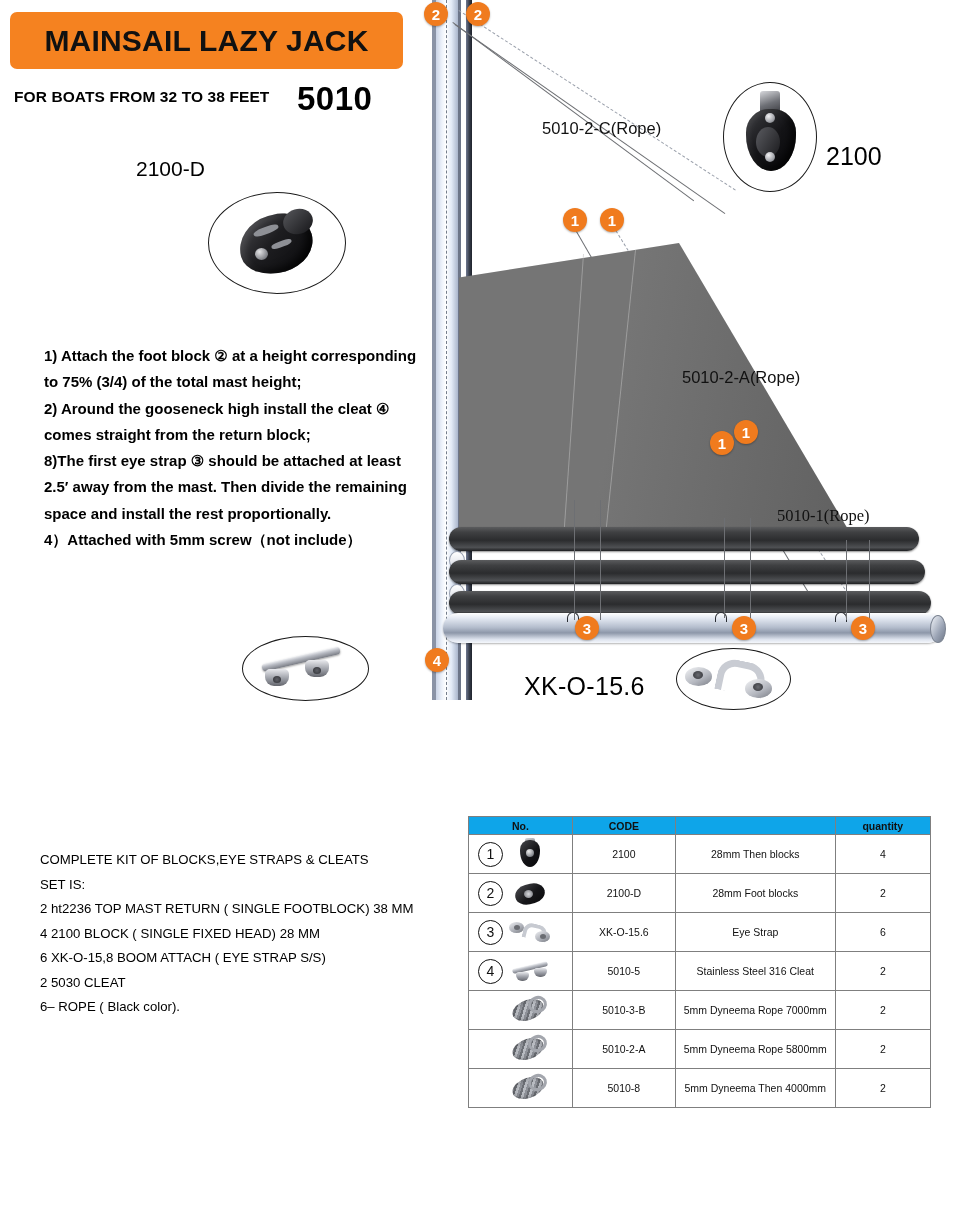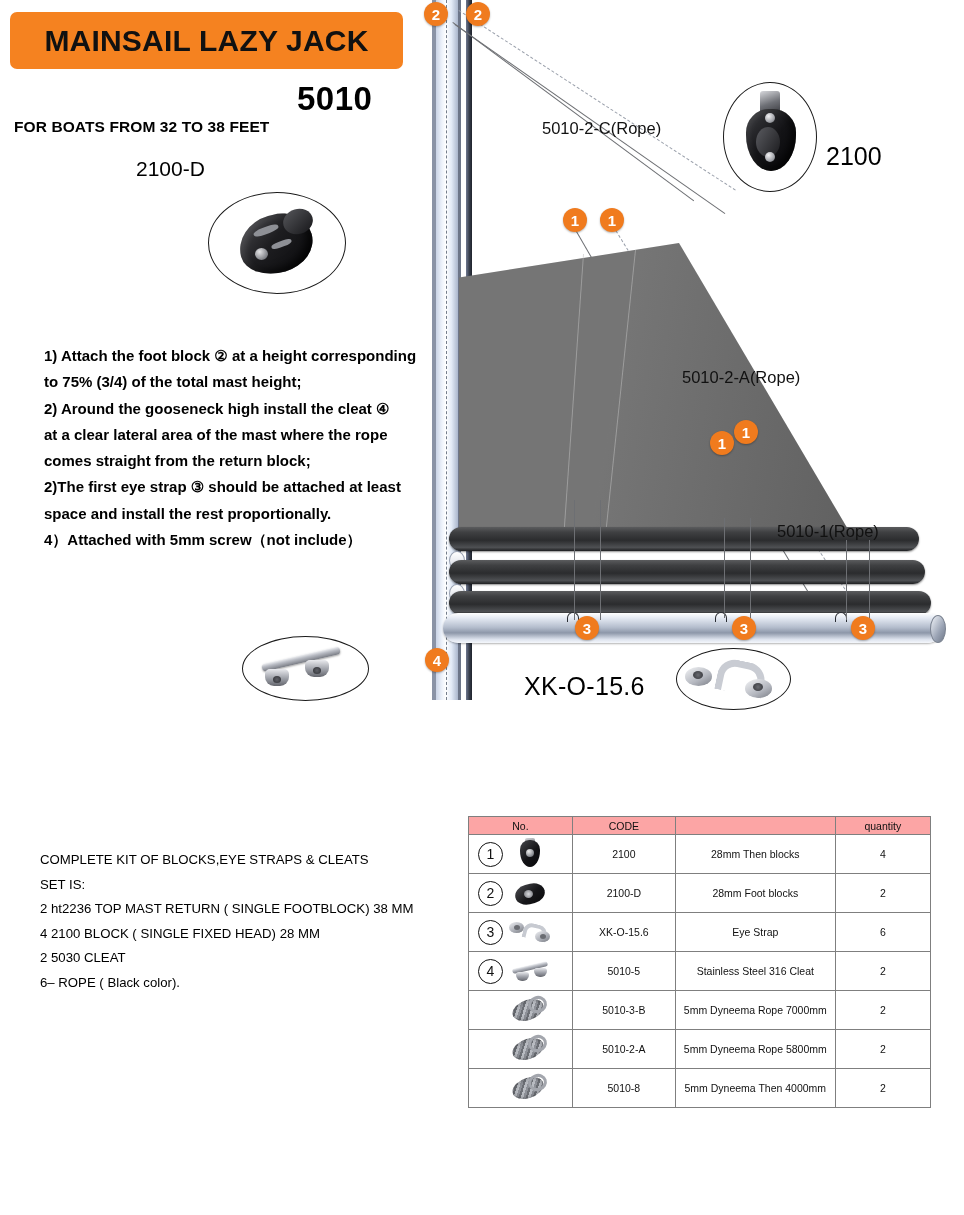--- a/index.html
+++ b/index.html
@@ -13,21 +13,21 @@
   
   #title-banner{
     left:10px;top:12px;width:393px;height:57px;
     background:#f58220;border-radius:7px;
     display:flex;align-items:center;justify-content:center;
   }
   #title-banner .t{
     font-size:30px;font-weight:bold;letter-spacing:.2px;color:#111;
     font-family:"Liberation Sans", sans-serif;
   }
-  #subtitle{left:14px;top:88px;font-size:15.5px;font-weight:bold;letter-spacing:.1px;margin-top:30px;}
+  #subtitle{left:14px;top:88px;font-size:15.5px;font-weight:bold;letter-spacing:.1px;}
   #model-code{left:297px;top:80px;font-size:33px;font-weight:bold;letter-spacing:.5px;}
 
   
   #label-2100d{left:136px;top:157px;font-size:21px;}
   #ell-2100d{left:208px;top:192px;width:136px;height:100px;
     border:1.6px solid #1a1a1a;border-radius:50%;}
   #ell-cleat{left:242px;top:636px;width:125px;height:63px;
     border:1.6px solid #1a1a1a;border-radius:50%;}
 
   
@@ -191,21 +191,21 @@
   
   #parts-table{
     left:468px;top:816px;width:463px;border-collapse:collapse;
     position:absolute;font-size:10.5px;
   }
   #parts-table td,#parts-table th{
     border:1px solid #7f7f7f;padding:0;text-align:center;vertical-align:middle;
     color:#111;font-weight:normal;
   }
   #parts-table thead th{
-    background:#fca5a5;height:17px;font-size:10.5px;font-weight:normal;color:#111;
+    background:#0ea5e9;height:17px;font-size:10.5px;font-weight:bold;color:#111;
   }
   #parts-table tbody td{height:38px;}
   .col-no{width:103px;}
   .col-code{width:103px;}
   .col-desc{width:160px;}
   .col-qty{width:95px;}
   .no-cell{display:flex;align-items:center;justify-content:flex-start;gap:4px;padding-left:9px;height:38px;}
   .numcircle{
     width:23px;height:23px;border-radius:50%;border:1.3px solid #111;
     display:flex;align-items:center;justify-content:center;
@@ -298,23 +298,23 @@
   <div class="es-padhole" style="left:16px;top:22px;"></div>
   <div class="es-arch"></div>
   <div class="es-pad" style="left:68px;top:30px;"></div>
   <div class="es-padhole" style="left:76px;top:34px;"></div>
 </div>
 
 <div class="abs" id="instructions">
   <div>1) Attach the foot block ② at a height corresponding</div>
   <div>to 75% (3/4) of the total mast height;</div>
   <div>2) Around the gooseneck high install the cleat ④</div>
-  <div>at a clear lateral area of the mast where the rope</div>
   <div>comes straight from the return block;</div>
-  <div>2)The first eye strap ③ should be attached at least</div>
+  <div>8)The first eye strap ③ should be attached at least</div>
+  <div>2.5′ away from the mast. Then divide the remaining</div>
   <div>space and install the rest proportionally.</div>
   <div>4）Attached with 5mm screw（not include）</div>
 </div>
 
 <div class="abs" id="diagram">
 
   <div class="abs mast-col" id="mast-outerL"></div>
   <div class="abs mast-col" id="mast-fill"></div>
   <div class="abs mast-col" id="mast-outerR"></div>
   <div class="abs mast-col" id="mast-gap"></div>
@@ -351,41 +351,42 @@
 
   <div class="rope-line" style="left:160px;top:500px;width:120px;transform:rotate(90deg);height:1px;"></div>
   <div class="rope-line" style="left:186px;top:500px;width:120px;transform:rotate(90deg);height:1px;"></div>
   <div class="rope-line" style="left:310px;top:518px;width:100px;transform:rotate(90deg);height:1px;"></div>
   <div class="rope-line" style="left:336px;top:518px;width:100px;transform:rotate(90deg);height:1px;"></div>
   <div class="rope-line" style="left:432px;top:540px;width:80px;transform:rotate(90deg);height:1px;"></div>
   <div class="rope-line" style="left:455px;top:540px;width:80px;transform:rotate(90deg);height:1px;"></div>
 
   <div class="dlabel" style="left:127px;top:119px;">5010-2-C(Rope)</div>
   <div class="dlabel" style="left:267px;top:368px;">5010-2-A(Rope)</div>
-  <div class="dlabel" style="left:362px;top:522px;">5010-1(Rope)</div>
+  <div class="dlabel" style="left:362px;top:506px;font-family:Liberation Serif, serif;">5010-1(Rope)</div>
 
   <div class="badge" style="left:9px;top:2px;">2</div>
   <div class="badge" style="left:51px;top:2px;">2</div>
   <div class="badge" style="left:148px;top:208px;">1</div>
   <div class="badge" style="left:185px;top:208px;">1</div>
   <div class="badge" style="left:295px;top:431px;">1</div>
   <div class="badge" style="left:319px;top:420px;">1</div>
   <div class="badge" style="left:160px;top:616px;">3</div>
   <div class="badge" style="left:317px;top:616px;">3</div>
   <div class="badge" style="left:436px;top:616px;">3</div>
   <div class="badge" style="left:10px;top:648px;">4</div>
 </div>
 
 <div class="abs" id="label-xko">XK-O-15.6</div>
 
 <div class="abs" id="kitlist">
   <div>COMPLETE KIT OF BLOCKS,EYE STRAPS &amp; CLEATS</div>
   <div>SET IS:</div>
   <div>2 ht2236 TOP MAST RETURN ( SINGLE FOOTBLOCK) 38 MM</div>
   <div>4 2100 BLOCK ( SINGLE FIXED HEAD) 28 MM</div>
+  <div>6 XK-O-15,8  BOOM ATTACH ( EYE STRAP S/S)</div>
   <div>2 5030 CLEAT</div>
   <div>6– ROPE ( Black color).</div>
 </div>
 
 <table id="parts-table">
   <thead>
     <tr>
       <th class="col-no">No.</th>
       <th class="col-code">CODE</th>
       <th class="col-desc"></th>

